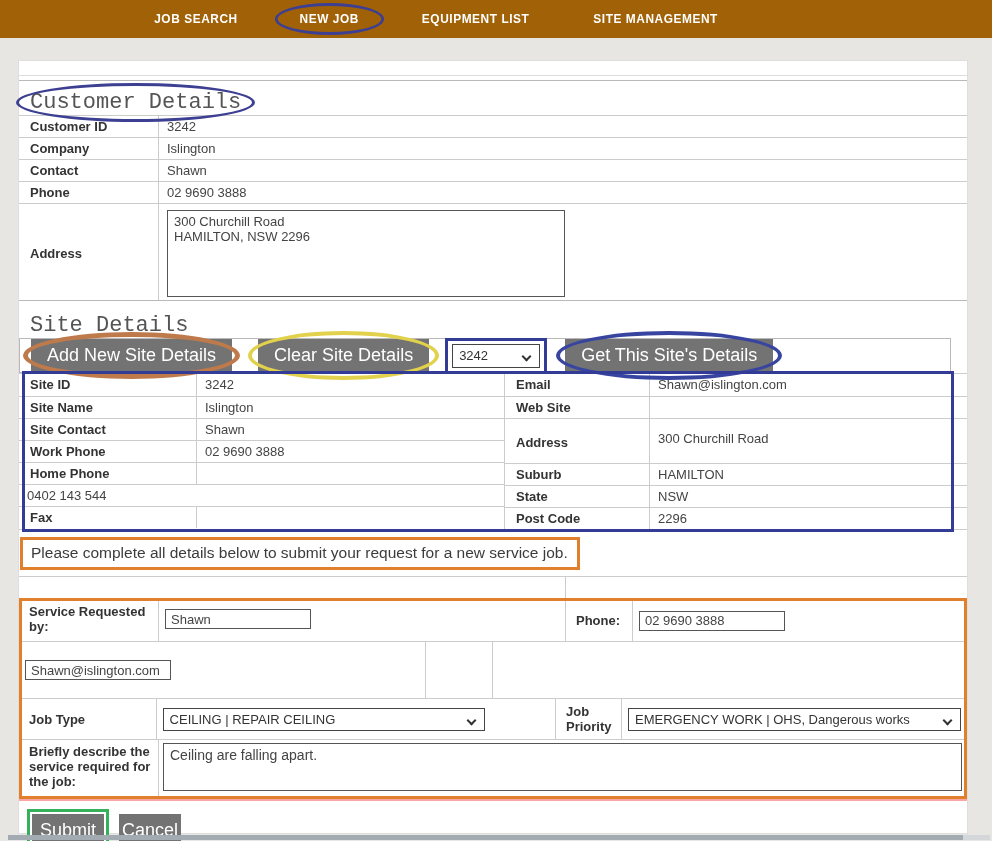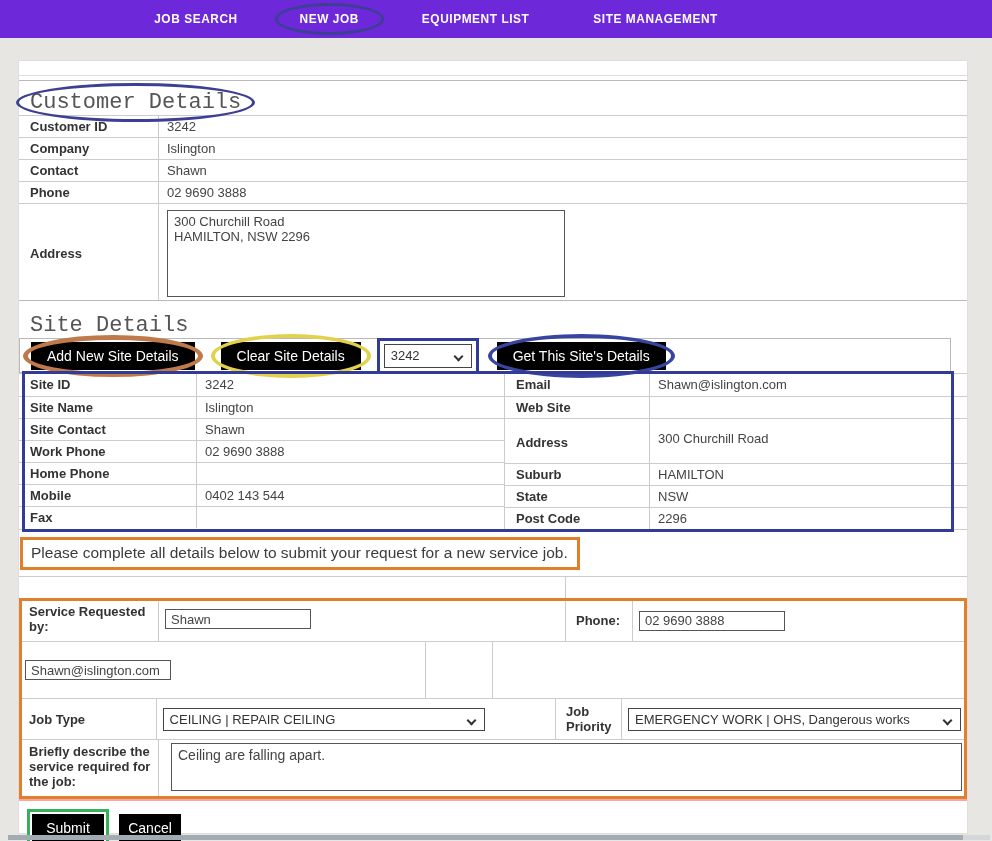--- a/index.html
+++ b/index.html
@@ -4,21 +4,21 @@
 <style>
   * { margin:0; padding:0; box-sizing:border-box; }
   html,body { width:992px; height:841px; overflow:hidden; }
   body {
     font-family:"Liberation Sans","DejaVu Sans",sans-serif;
     background:#e8e6e3; position:relative; font-size:13px; color:#444;
   }
   
   .navbar {
     position:absolute; top:0; left:0; right:0; height:38px;
-    background:#6d28d9; display:flex; align-items:center;
+    background:#a16207; display:flex; align-items:center;
     padding-left:152px; gap:58px;
   }
   .nav-item {
     color:#fff; font-size:12.5px; font-weight:bold; letter-spacing:.6px;
     cursor:pointer; position:relative; white-space:nowrap; transform:scaleX(.95);
   }
   .ann-ellipse {
     position:absolute; border-style:solid; border-radius:50%;
     pointer-events:none; z-index:6;
   }
@@ -47,21 +47,21 @@
     width:398px; height:87px; margin:3px 0 0 0; border:1px solid #555;
     font-family:inherit; font-size:13px; color:#444; padding:3px 6px; resize:none;
   }
   .site-title { height:37px; }
   
   .button-bar {
     border:1px solid #b9b9b9; height:35px; width:932px;
     display:flex; align-items:center; padding-left:11px; gap:14px; position:relative;
   }
   .btn {
-    background:#000000; color:#fff; border:none; font-size:14px;
+    background:#737373; color:#fff; border:none; font-size:18px;
     padding:6px 16px; cursor:pointer; font-family:inherit; white-space:nowrap;
   }
   .btn-wrap { position:relative; display:inline-block; }
   .ellipse-add { border-color:#bf7a4c; border-width:5px; left:-8px; right:-8px; top:-7px; bottom:-7px; }
   .ellipse-clear { border-color:#e2d14c; border-width:4px; left:-10px; right:-10px; top:-8px; bottom:-8px; }
   .ellipse-get { border-color:#3745a0; border-width:4px; left:-9px; right:-9px; top:-8px; bottom:-8px; }
   .select-ann {
     border:3px solid #323c96; padding:3px 4px; display:inline-block; background:#fff;
   }
   .sel {
@@ -101,21 +101,21 @@
   .form-table { position:relative; border-bottom:4px solid #fca5a5; }
   .rect-form { border-color:#e0802d; border-width:3px; left:0; right:0; top:-1px; bottom:-2px; }
   .frow { display:flex; border-top:1px solid #ccc; align-items:stretch; }
   .frow:first-child { border-top:none; }
   .fc { padding:4px 6px; }
   .fc-lbl { font-weight:bold; color:#333; }
   .c1 { width:140px; border-right:1px solid #ccc; padding-left:10px; }
   .c2 { width:407px; border-right:1px solid #ccc; }
   .c3 { width:67px; border-right:1px solid #ccc; padding-left:10px; }
   .c4 { flex:1; }
-  .r1 { height:42px; } .r2 { height:57px; } .r3 { height:41px; } .r4 { height:58px;gap:8px; }
+  .r1 { height:42px; } .r2 { height:57px; } .r3 { height:41px; } .r4 { height:58px; }
   .r2 .c2 { display:flex; align-items:center; }
   .r1 .c3, .r1 .c4 { display:flex; align-items:center; }
   .txt-input {
     border:1px solid #555; height:20px; width:146px; font-family:inherit;
     font-size:13px; color:#444; padding:1px 5px; margin-top:5px;
   }
   .r1 .c4 .txt-input, .r2 .c2 .txt-input { margin-top:0; }
   .r3 .c2, .r3 .c4 { display:flex; align-items:center; }
   .sel-jobtype { width:322px; height:23px; }
   .sel-priority { width:333px; height:23px; }
@@ -223,21 +223,20 @@
       </div>
       <div class="trow">
         <div class="lbl">Work Phone</div>
         <div class="val">02 9690 3888</div>
       </div>
       <div class="trow">
         <div class="lbl">Home Phone</div>
         <div class="val"></div>
       </div>
       <div class="trow">
-        <div class="lbl">Mobile</div>
         <div class="val">0402 143 544</div>
       </div>
       <div class="trow">
         <div class="lbl">Fax</div>
         <div class="val"></div>
       </div>
     </div>
     <div class="site-right">
       <div class="trow">
         <div class="lbl">Email</div>

